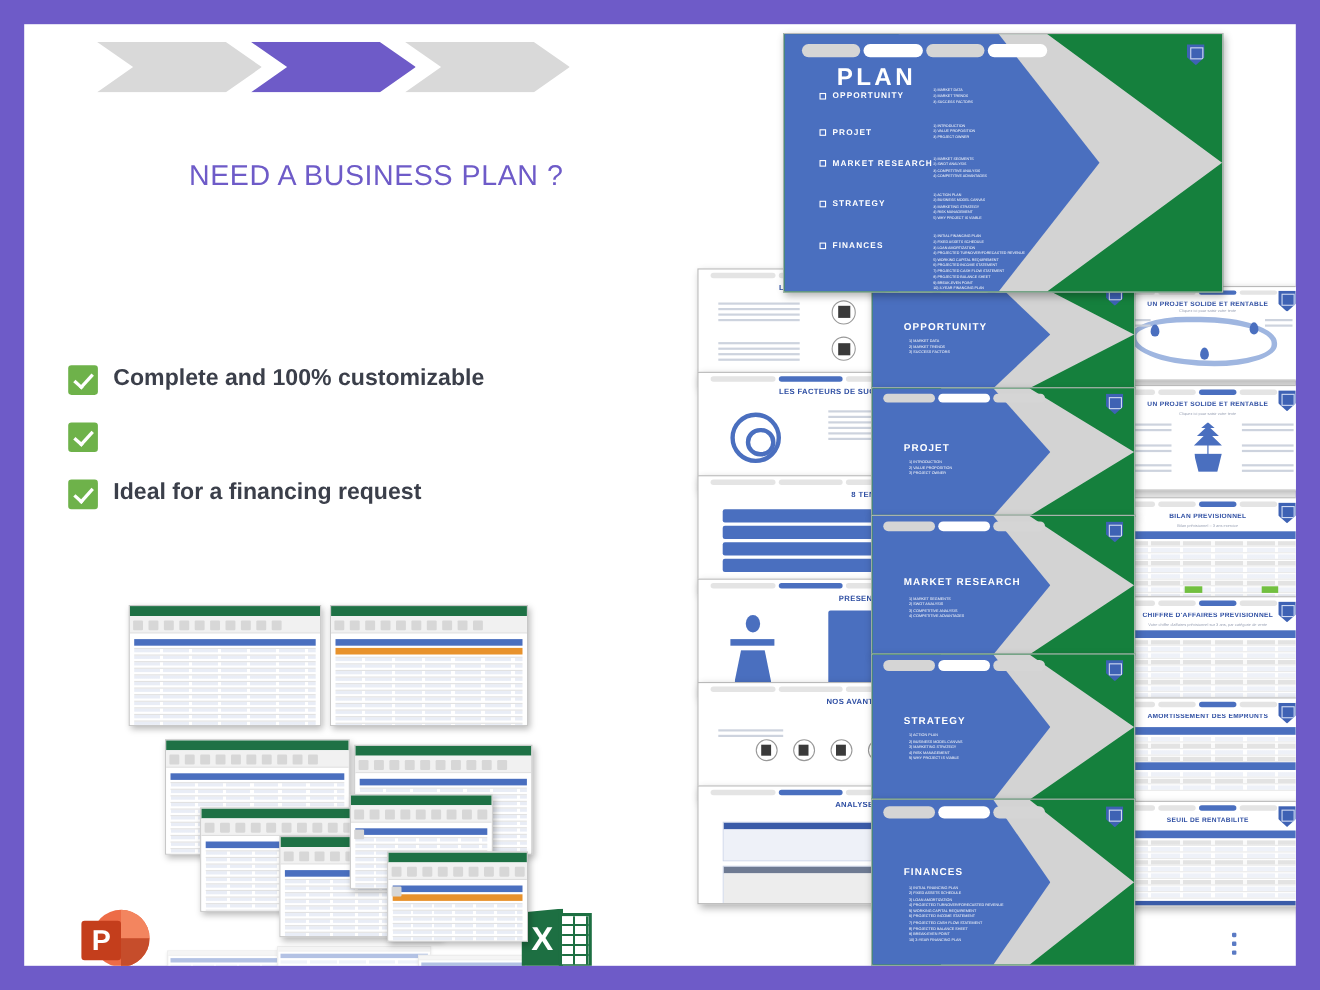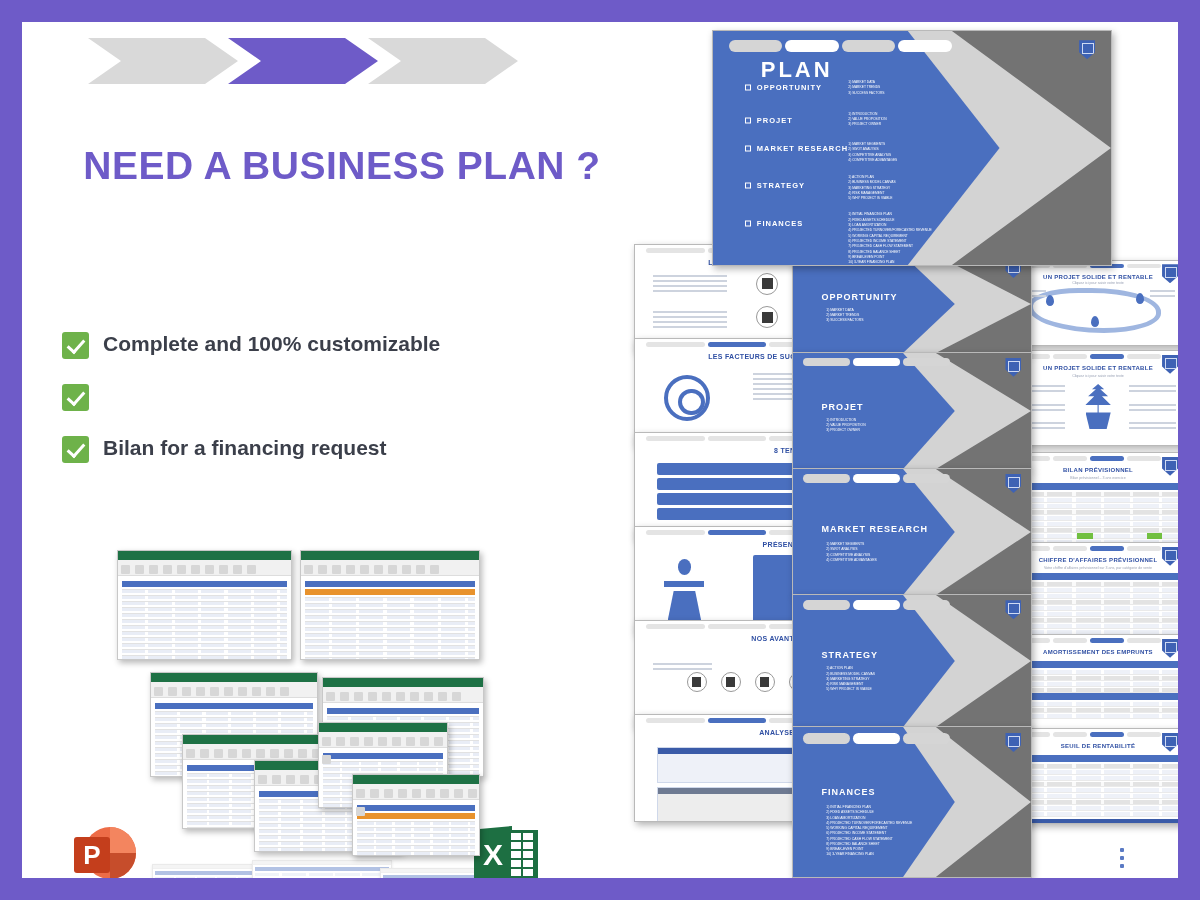--- a/index.html
+++ b/index.html
@@ -30,21 +30,21 @@
     clip-path: polygon(0 0, 78% 0, 100% 50%, 78% 100%, 0 100%, 22% 50%);
   }
   .chev.c1 { left: 0; }
   .chev.c2 { left: 140px; background: #6E5BC8; }
   .chev.c3 { left: 280px; }
 
   
   .h-need {
     position: absolute; left: 40px; top: 122px; width: 560px;
     text-align: center;
-    font-size: 39px; font-weight: bold; letter-spacing: .5px;
+    font-size: 26px; font-weight: normal; letter-spacing: .5px;
     color: #6E5BC8;
     white-space: nowrap;
   }
   .h-sub {
     position: absolute; left: 40px; top: 202px; width: 560px;
     text-align: center;
     font-size: 36px; font-weight: bold; letter-spacing: .3px;
     color: #666666;
     white-space: nowrap;
   }
@@ -154,21 +154,21 @@
   .rwin .rb { padding: 2px; }
   .rwin .rl {
     height: 3px; margin-bottom: 2px;
     background: repeating-linear-gradient(to right, #dbe3f3 0 18%, #fff 18% 20%);
   }
   .rwin .rh { height: 4px; background: #4A6FBF; margin-bottom: 2px; }
 
   
   .slide {
     position: absolute;
-    background: #737373;
+    background: #15803d;
     border: 1px solid #b9b9b9;
     box-shadow: 2px 3px 7px rgba(0,0,0,.3);
     overflow: hidden;
   }
   
   .sec-slide .topbar {
     position: absolute; left: 4%; top: 4%; width: 62%; height: 7%;
     display: flex; gap: 3px; align-items: center; z-index: 4;
   }
   .sec-slide .topbar span {
@@ -331,21 +331,21 @@
     <div class="features">
       <div class="feat">
         <span class="chk"></span>
         <span class="feat-text">Complete and 100% customizable</span>
       </div>
       <div class="feat">
         <span class="chk"></span>
       </div>
       <div class="feat">
         <span class="chk"></span>
-        <span class="feat-text">Bilan for a financing request</span>
+        <span class="feat-text">Ideal for a financing request</span>
       </div>
     </div>
 
     <div id="mosaic">
         <div class="xwin" style="left: 95px; top: 528px; width: 175px; height: 110px; z-index: 10;">
           <div class="xw-title"></div>
        <div class="xw-ribbon">
          <i></i><i></i><i></i><i></i><i></i><i></i><i></i><i></i><i></i><i></i>
        </div>
        <div class="xw-body">

